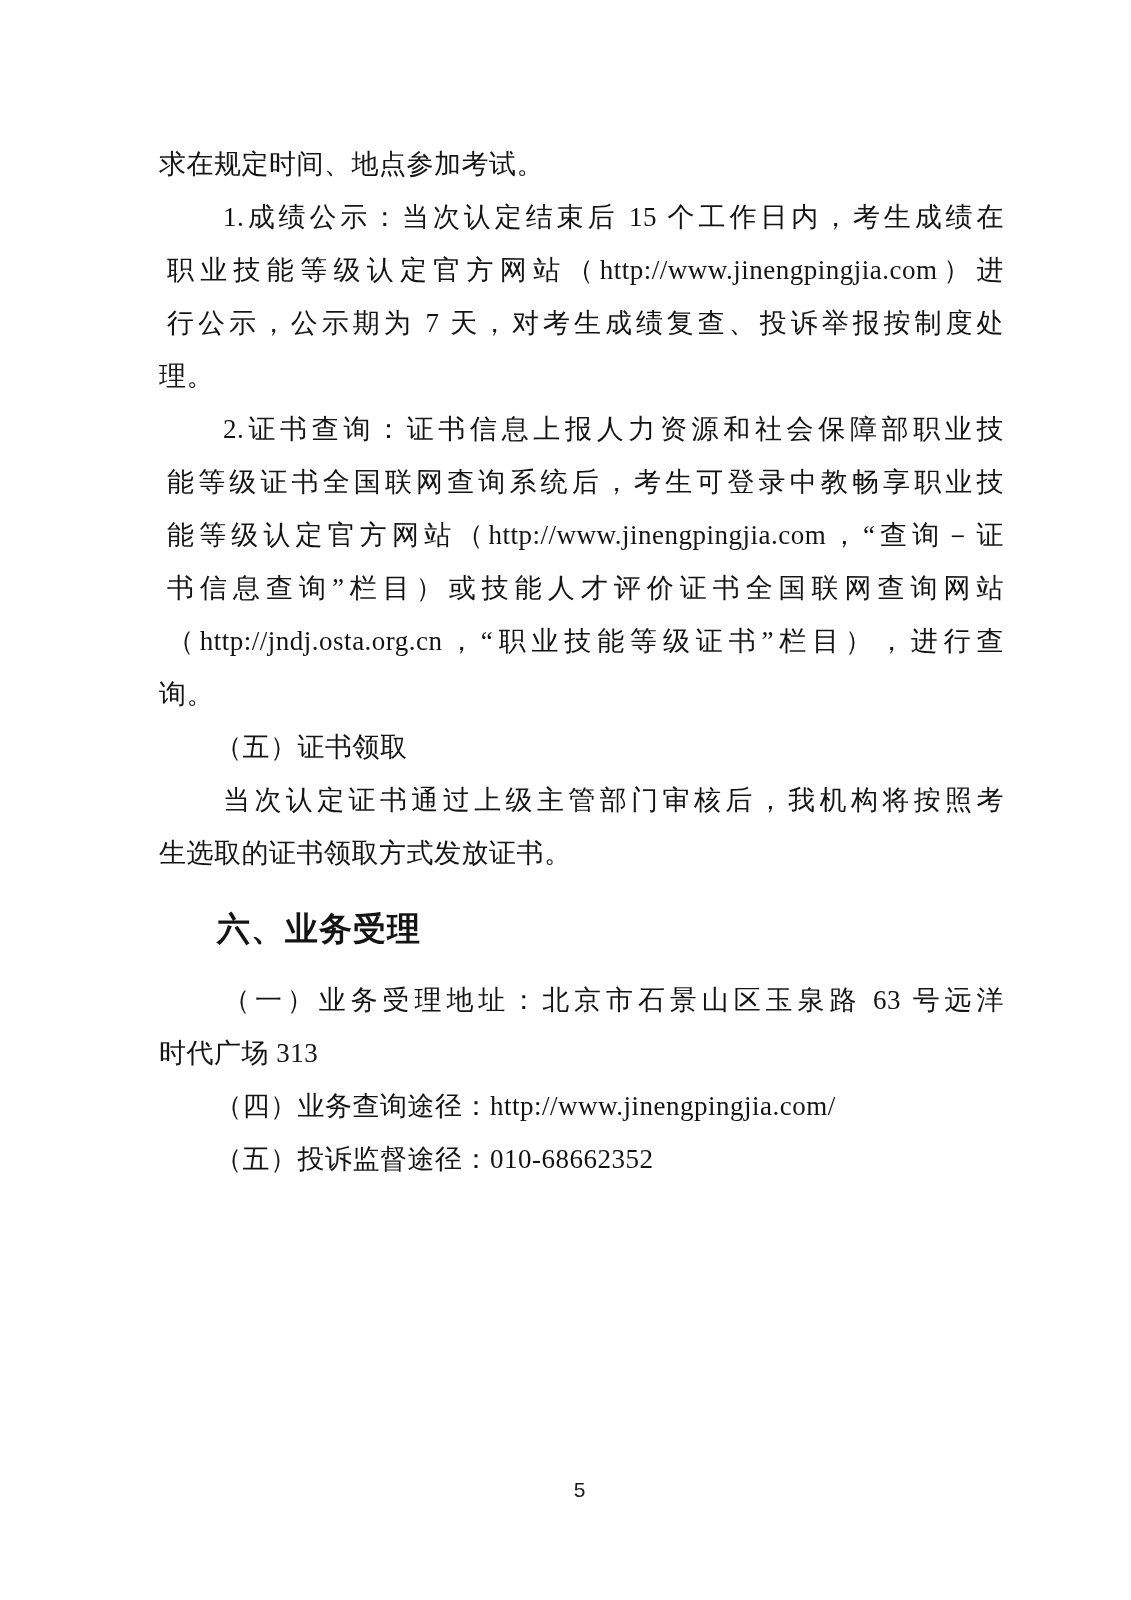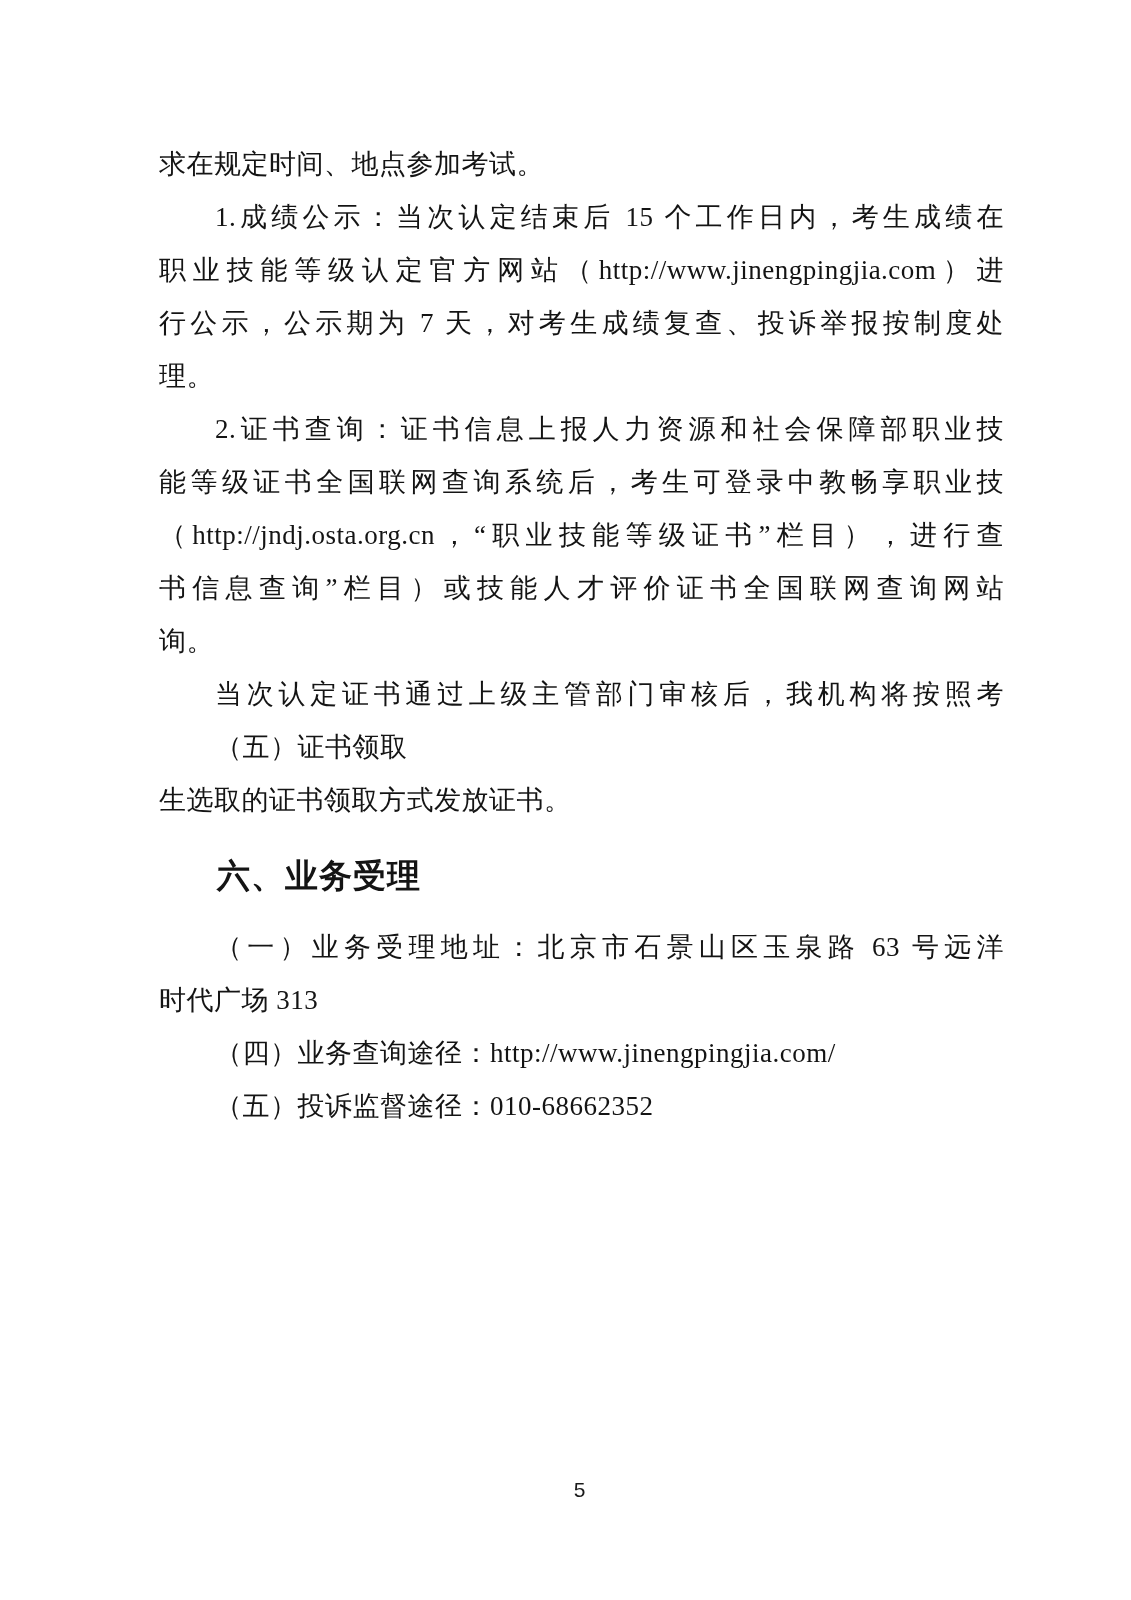--- a/index.html
+++ b/index.html
@@ -36,20 +36,21 @@
     white-space: normal;
     word-break: keep-all;
     letter-spacing: 0.5px;
   }
   .ind {
     text-indent: 56px;
   }
   .fill {
     text-align: justify;
     text-align-last: justify;
+    margin-left: 8px;
   }
   .heading {
     margin: 20px 0 16px 0;
     font-size: 33px;
     height: 58px;
     line-height: 58px;
     font-weight: 700;
     font-family: Liberation Serif, serif;
     text-indent: 58px;
     letter-spacing: 1px;
@@ -70,25 +71,26 @@
 
 <div class="page">
   <div class="body-text">
     <p class="ln">求在规定时间、地点参加考试。</p>
     <p class="ln ind fill">1.成绩公示：当次认定结束后 15 个工作日内，考生成绩在</p>
     <p class="ln fill">职业技能等级认定官方网站（http://www.jinengpingjia.com）进</p>
     <p class="ln fill">行公示，公示期为 7 天，对考生成绩复查、投诉举报按制度处</p>
     <p class="ln">理。</p>
     <p class="ln ind fill">2.证书查询：证书信息上报人力资源和社会保障部职业技</p>
     <p class="ln fill">能等级证书全国联网查询系统后，考生可登录中教畅享职业技</p>
+    <p class="ln fill">能等级认定官方网站（http://www.jinengpingjia.com，“查询－证</p>
+    <p class="ln fill">书信息查询”栏目）或技能人才评价证书全国联网查询网站</p>
     <p class="ln fill">（http://jndj.osta.org.cn，“职业技能等级证书”栏目），进行查</p>
-    <p class="ln fill">书信息查询”栏目）或技能人才评价证书全国联网查询网站</p>
     <p class="ln">询。</p>
+    <p class="ln ind">（五）证书领取</p>
     <p class="ln ind fill">当次认定证书通过上级主管部门审核后，我机构将按照考</p>
-    <p class="ln ind">（五）证书领取</p>
     <p class="ln">生选取的证书领取方式发放证书。</p>
 
     <h2 class="heading">六、业务受理</h2>
 
     <p class="ln ind fill">（一）业务受理地址：北京市石景山区玉泉路 63 号远洋</p>
     <p class="ln">时代广场 313</p>
     <p class="ln ind">（四）业务查询途径：http://www.jinengpingjia.com/</p>
     <p class="ln ind">（五）投诉监督途径：010-68662352</p>
   </div>
 

